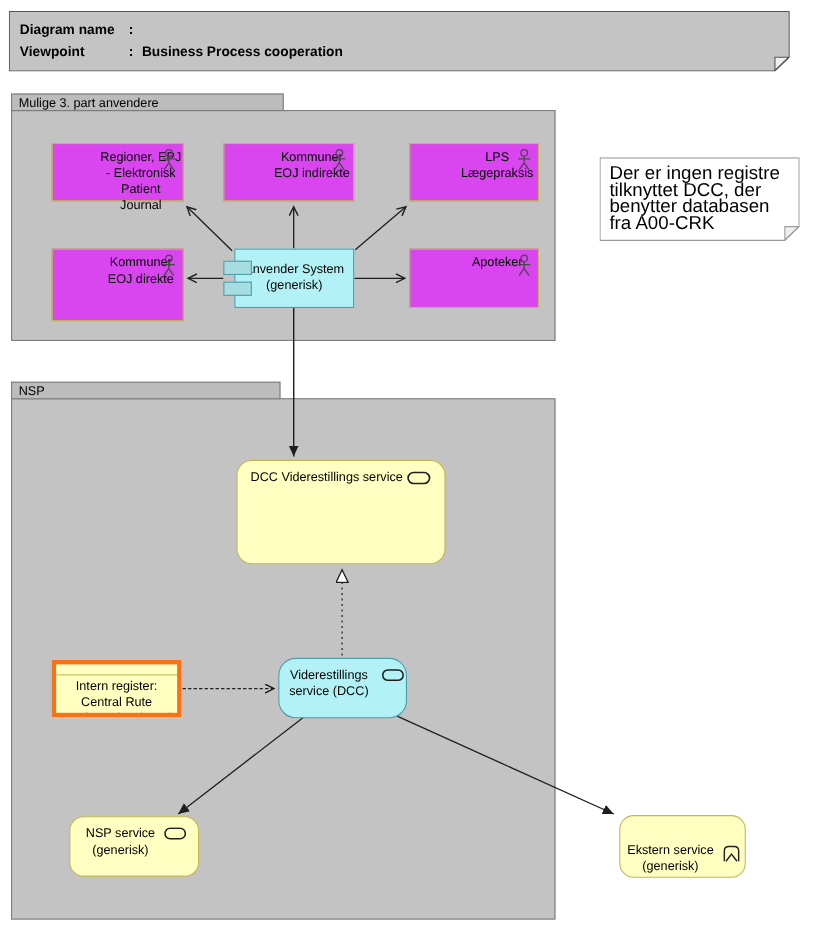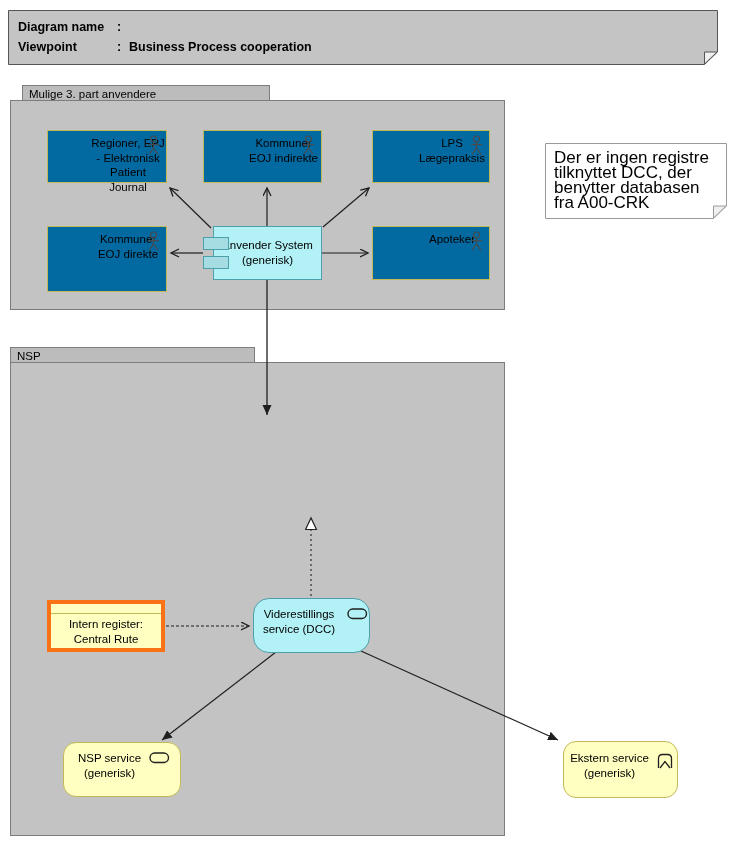--- a/index.html
+++ b/index.html
@@ -11,21 +11,21 @@
   .group-tab { position:absolute; background:#bcbcbc; border:1px solid #7d7d7d;
                font-size:11.5px; line-height:14px; padding:1px 4px 0 6px; z-index:2; }
   .group-body { position:absolute; background:#c3c3c3; border:1px solid #7d7d7d; z-index:1; }
 
   
   svg.wires { position:absolute; left:0; top:0; z-index:5; pointer-events:none; }
 
   
   .node { position:absolute; z-index:10; display:flex; align-items:flex-start;
           justify-content:center; text-align:center; font-size:11.5px; line-height:14.5px; }
-  .actor { background:#0369a1; border:1px solid #c3b858; padding-top:5px;padding-left:42px; }
+  .actor { background:#d946ef; border:1px solid #c3b858; padding-top:5px;padding-left:42px; }
   .actor .lbl { max-width:90px; }
   .actor-ic { position:absolute; top:4px; right:5px; }
 
   .rounded { background:#ffffc2; border:1px solid #c3b858; border-radius:14px; }
   .cyanbox { background:#b2f1f5; border:1px solid #4d9fab; }
   .svc-ic { flex:0 0 auto; margin-left:4px; margin-top:1px; }
 
   .comp { padding-top:11px; }
   .comp .lbl { max-width:102px; }
   .ctab { position:absolute; width:26px; height:13px; background:#a5dde2;
@@ -61,21 +61,21 @@
         <span class="tcolon">:</span>
       </div>
       <div class="trow">
         <span class="tlabel">Viewpoint</span>
         <span class="tcolon">:</span>
         <span class="tvalue">Business Process cooperation</span>
       </div>
     </div>
   </div>
 
-  <div class="group-tab" style="left:22px; top:85px; width:248px; height:16px;">Mulige 3. part anvendere</div>
+  <div class="group-tab" style="left:10px; top:85px; width:248px; height:16px;">Mulige 3. part anvendere</div>
   <div class="group-body" style="left:10px; top:100px; width:495px; height:210px;"></div>
 
   <div class="group-tab" style="left:10px; top:347px; width:245px; height:16px;">NSP</div>
   <div class="group-body" style="left:10px; top:362px; width:495px; height:474px;"></div>
 
   <svg class="wires" width="741" height="849">
     <defs>
       <marker id="mOpen" markerUnits="userSpaceOnUse" markerWidth="12" markerHeight="12" refX="8.5" refY="4.5" orient="auto">
         <path d="M0.5,0.5 L8.5,4.5 L0.5,8.5" fill="none" stroke="#1f1f1f" stroke-width="1.3"></path>
       </marker>
@@ -162,41 +162,47 @@
       </g>
     </svg>
   </div>
 
   <div class="node cyanbox comp" style="left:213px; top:226px; width:109px; height:54px;">
     <div class="ctab" style="top:10px;"></div>
     <div class="ctab" style="top:29px;"></div>
     <span class="lbl">Anvender System (generisk)</span>
   </div>
 
+  <div class="node rounded" style="left:215px; top:418px; width:190px; height:95px; padding-top:8px;">
+    <span class="lbl">DCC Viderestillings service</span>
+    <svg class="svc-ic" width="22" height="13" viewBox="0 0 22 13">
+      <rect x="1" y="1.5" width="19.5" height="10" rx="5" fill="none" stroke="#1f1f1f" stroke-width="1.5"></rect>
+    </svg>
+  </div>
 
   <div class="node reg" style="left:47px; top:600px; width:118px; height:52px;">
     <div class="reg-line"></div>
     <span class="lbl">Intern register: Central Rute Konfiguration (CRK)</span>
   </div>
 
   <div class="node cyanbox rounded" style="left:253px; top:598px; width:117px; height:55px; border-radius:16px; padding-top:8px; background:#b2f1f5; border-color:#4d9fab;">
     <span class="lbl" style="max-width:88px;">Viderestillings service (DCC)</span>
     <svg class="svc-ic" width="21" height="12" viewBox="0 0 21 12">
       <rect x="1" y="1" width="18.5" height="9.5" rx="4.7" fill="none" stroke="#1f1f1f" stroke-width="1.4"></rect>
     </svg>
   </div>
 
   <div class="node rounded" style="left:47px; top:742px; width:118px; height:55px; border-radius:13px; padding-top:8px;margin-left:16px;">
     <span class="lbl" style="max-width:70px;">NSP service (generisk)</span>
     <svg class="svc-ic" width="21" height="12" viewBox="0 0 21 12">
       <rect x="1" y="1" width="18.5" height="9.5" rx="4.7" fill="none" stroke="#1f1f1f" stroke-width="1.4"></rect>
     </svg>
   </div>
 
-  <div class="node rounded" style="left:563px; top:741px; width:115px; height:57px; border-radius:13px; padding-top:9px;">
+  <div class="node rounded" style="left:563px; top:741px; width:115px; height:57px; border-radius:13px; padding-top:24px;">
     <span class="lbl" style="max-width:85px;">Ekstern service (generisk)</span>
     <svg class="svc-ic" width="18" height="17" viewBox="0 0 18 17">
       <path d="M2.5,16 L2.5,6.5 Q2.5,2.5 6.5,2.5 L11.5,2.5 Q15.5,2.5 15.5,6.5 L15.5,16" fill="none" stroke="#1f1f1f" stroke-width="1.3"></path>
       <polyline points="4,16 9,9.5 14,16" fill="none" stroke="#1f1f1f" stroke-width="1.3"></polyline>
     </svg>
   </div>
 
   <div class="note" style="left:545px; top:143px; width:182px; height:76px;">
     <svg width="182" height="76">
       <polygon points="0.5,0.5 181.5,0.5 181.5,63 168.5,75.5 0.5,75.5" fill="#ffffff" stroke="#9a9a9a"></polygon>

